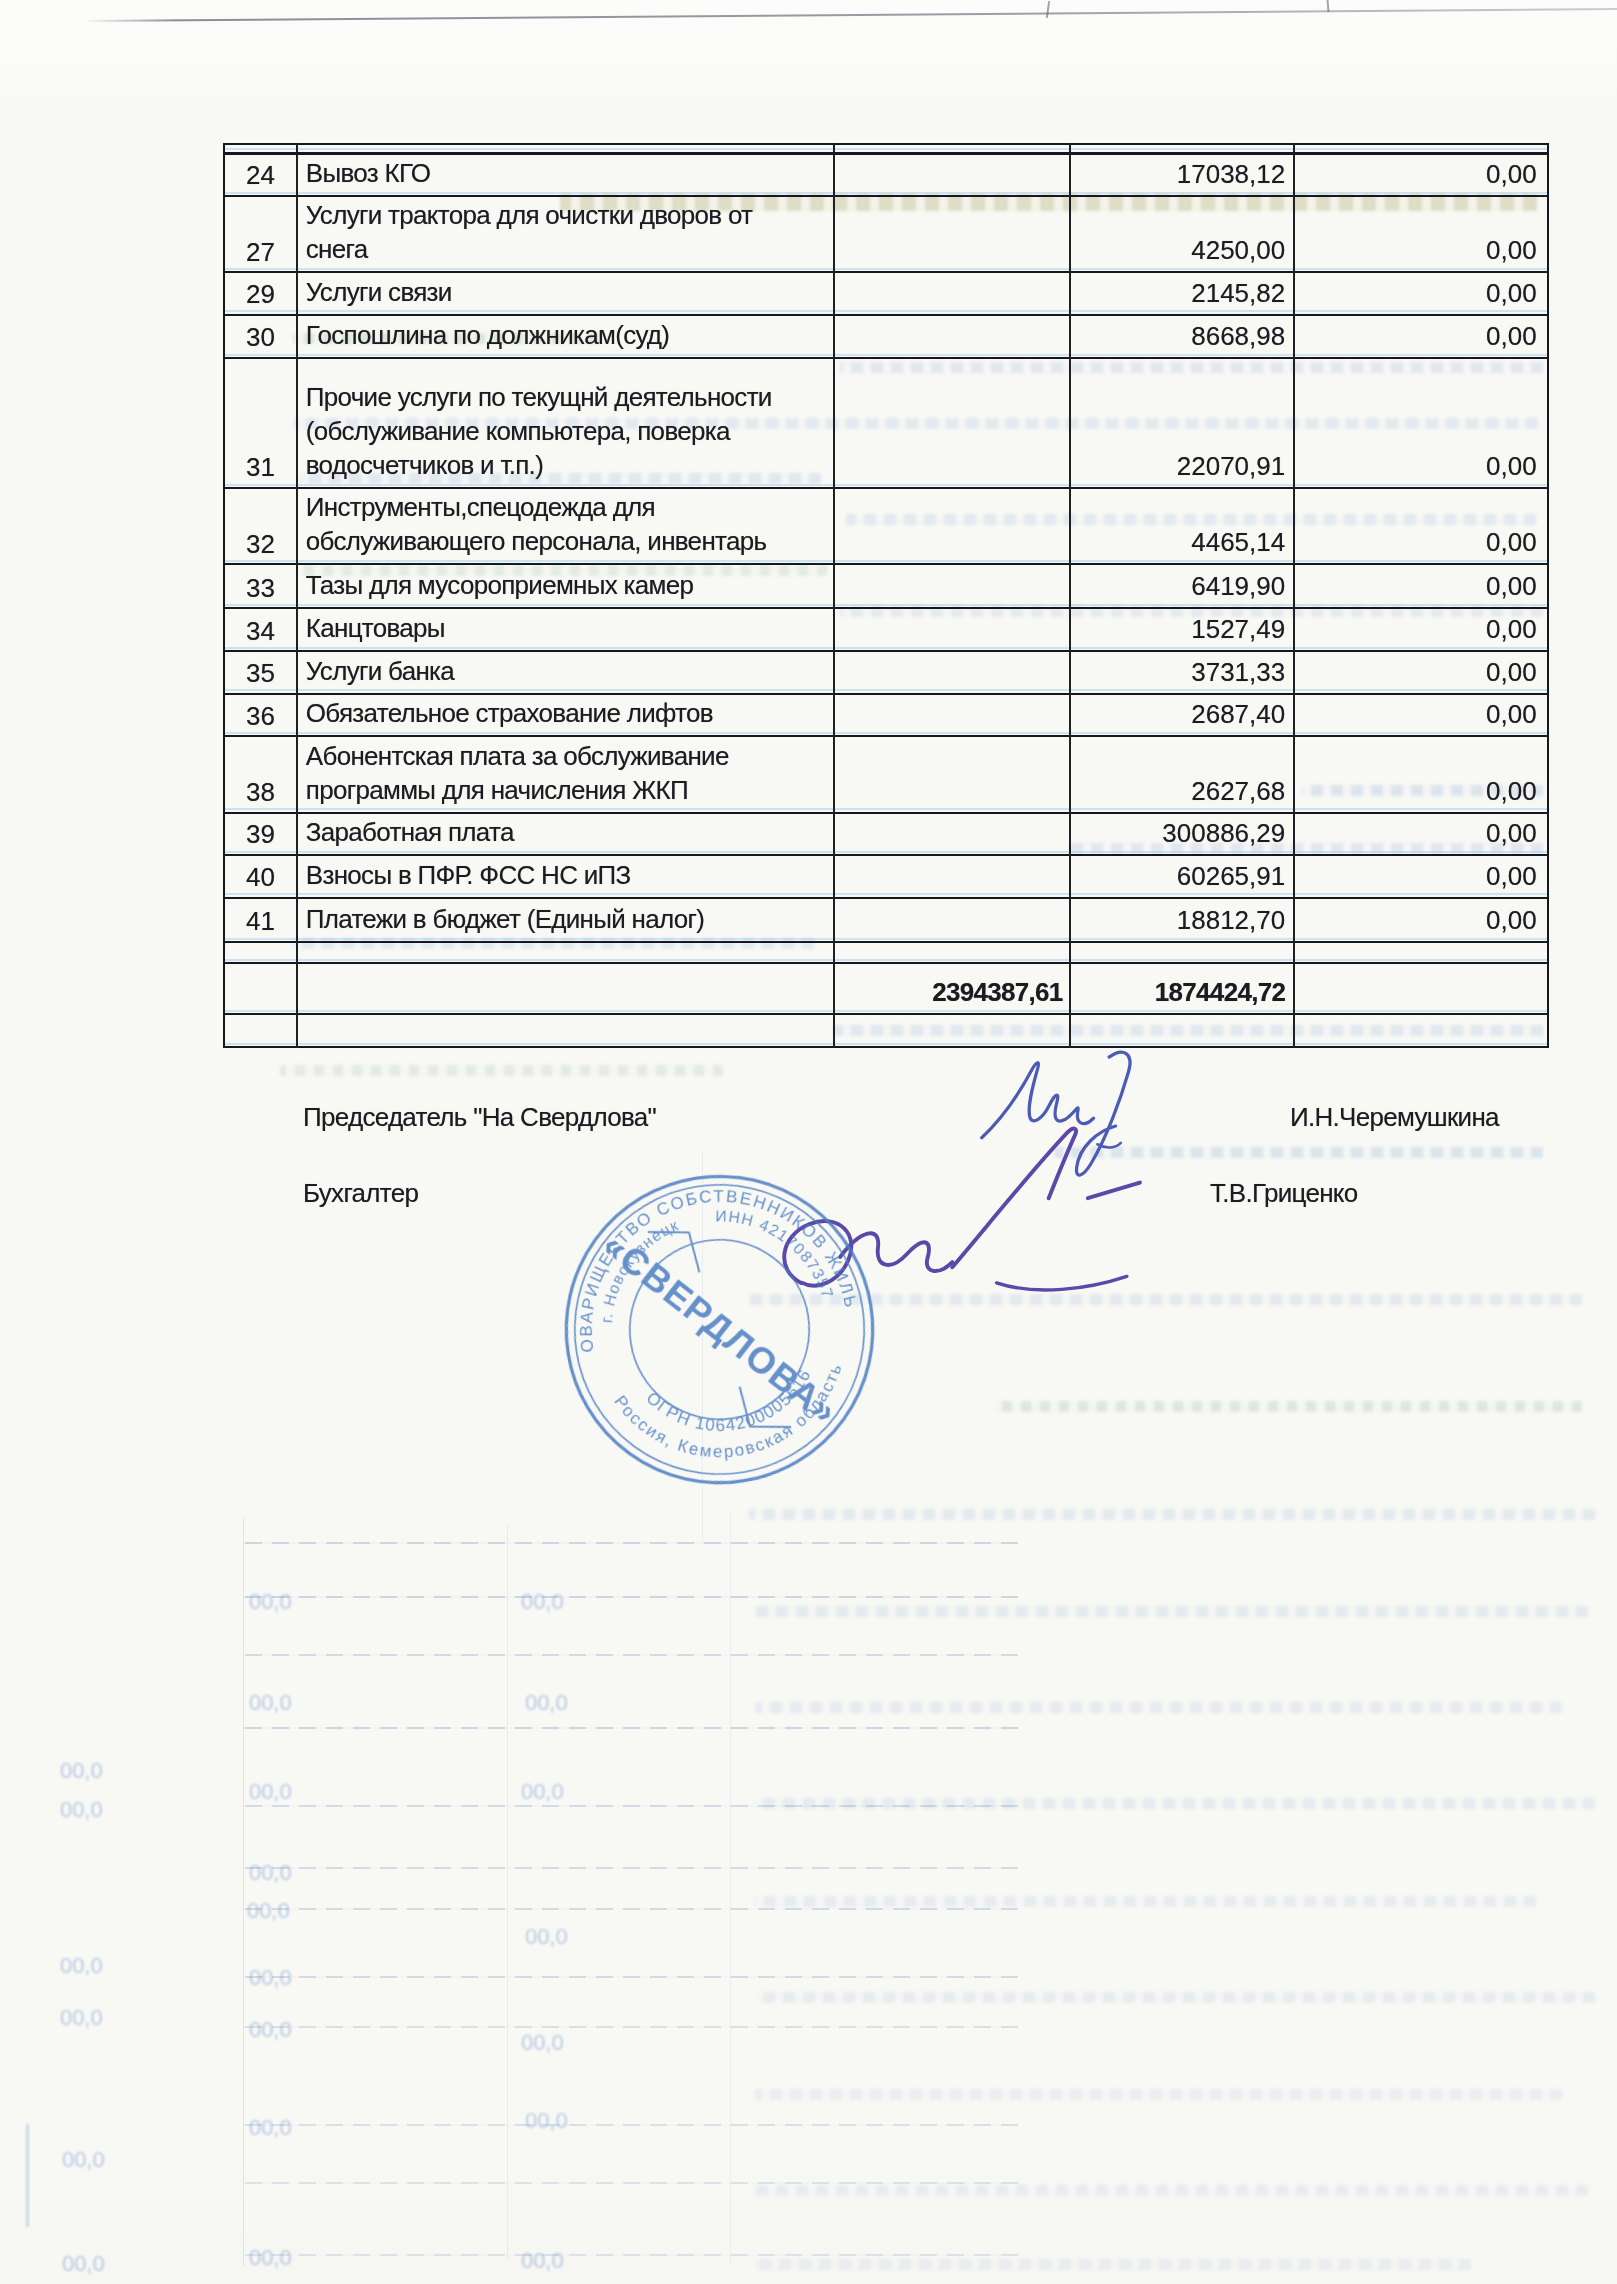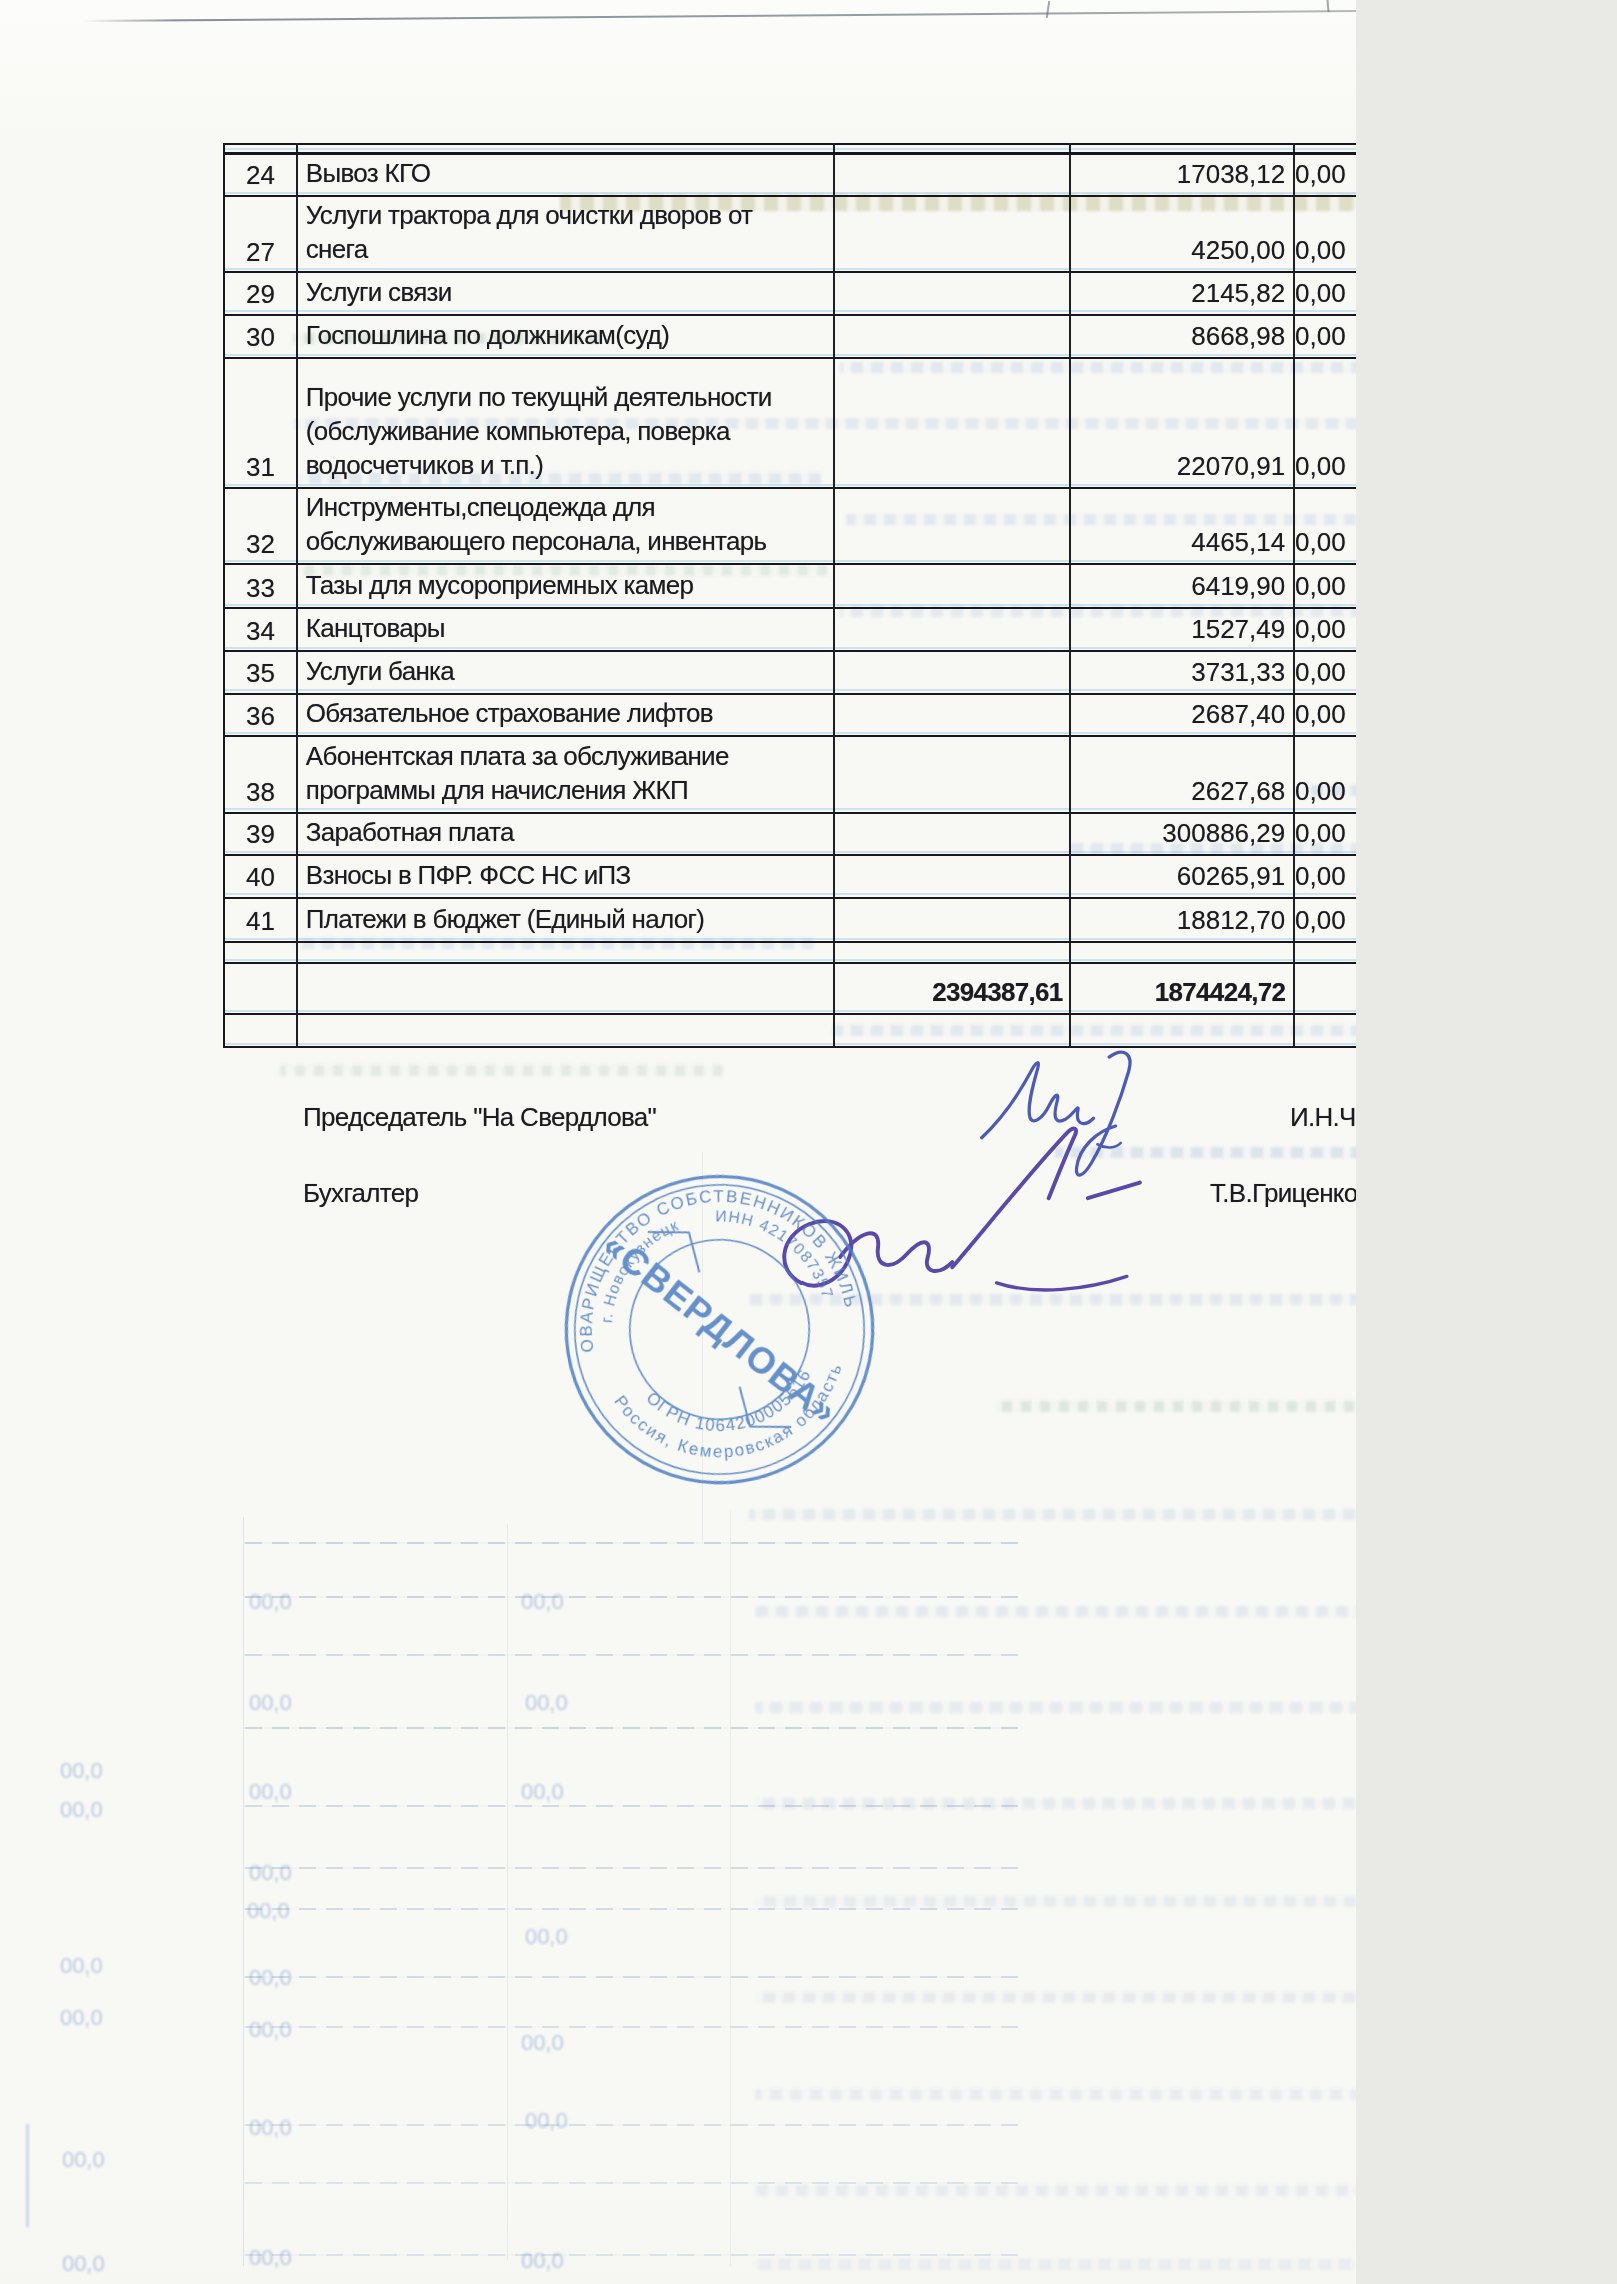--- a/index.html
+++ b/index.html
@@ -1,17 +1,17 @@
 <!DOCTYPE html>
 <html style="font-size:10.4px"><head>
 <meta charset="utf-8">
 <style>
   html,body{margin:0;padding:0;}
   body{width:1617px;height:2284px;background:#e9e9e6;font-family:"Liberation Sans",sans-serif;}
-  .page{position:relative;width:1356px;height:2284px;overflow:hidden;
+  .page{position:relative;width:1617px;height:2284px;overflow:hidden;
         background:linear-gradient(180deg,#fcfcfa 0%,#f8f8f5 6%,#f8f8f5 94%,#f6f6f3 100%);}
   
   .scan-line{position:absolute;left:83px;top:19.5px;width:1534px;height:2px;z-index:1;
      background:linear-gradient(to right,rgba(120,126,136,0),rgba(108,116,128,.8) 6%,rgba(112,120,130,.7) 60%,rgba(140,148,158,.45));
      transform:rotate(-0.45deg);transform-origin:left top;}
   .tick{position:absolute;width:2px;background:rgba(90,95,105,.55);z-index:1;}
   .streak{position:absolute;width:2.6px;background:rgba(130,160,210,.35);filter:blur(1px);z-index:1;}
   .ghost-layer{position:absolute;inset:0;z-index:1;}
   .ghost-band{position:absolute;height:11px;border-radius:2.6px;filter:blur(1.7px);transform:scaleX(-1);}
   .g-blue{background:repeating-linear-gradient(90deg,rgba(110,150,200,.55) 0 11.7px,rgba(110,150,200,.08) 11.7px 20px);}
@@ -29,21 +29,21 @@
   table.doc tr{border-bottom:2.6px solid #17171d;
      background:linear-gradient(to top,rgba(125,190,230,.35) 0,rgba(125,190,230,.35) 2px,rgba(0,0,0,0) 2px);}
   table.doc tr.spacer{border-bottom-width:3.3px;}
   table.doc td{border-left:2px solid #1f1f26;vertical-align:bottom;overflow:hidden;}
   table.doc td:first-child{border-left:none;}
   td.c-num{text-align:center;padding-bottom:3.9px;}
   td.c-desc{vertical-align:top;padding:1.3px 5.2px 5.2px 7.8px;line-height:34px;letter-spacing:-0.7px;}
   td.c-desc .line{white-space:nowrap;}
   td.c-mid{text-align:right;padding:0 6.5px 5.2px 0;}
   td.c-sum{text-align:right;padding:0 7.8px 5.2px 0;margin-top:40px;}
-  td.c-zero{padding:0 10.4px 5.2px 0;}
+  td.c-zero{text-align:right;padding:0 10.4px 5.2px 0;}
   td.bold{font-weight:bold;letter-spacing:-0.7px;}
   
   .sig-label{position:absolute;z-index:2;font-size:26px;letter-spacing:-0.7px;color:#1b1b20;
      text-shadow:0 0 0.7px rgba(25,25,35,.5);white-space:nowrap;}
   .signature{position:absolute;z-index:3;}
   .signature path{fill:none;stroke:currentColor;stroke-linecap:round;}
   
   .stamp{position:absolute;left:563px;top:1173px;width:313px;height:313px;z-index:3;
      transform:rotate(-9deg);opacity:.84;filter:blur(0.3px);}
   .stamp text{font-family:"Liberation Sans",sans-serif;fill:currentColor;}

